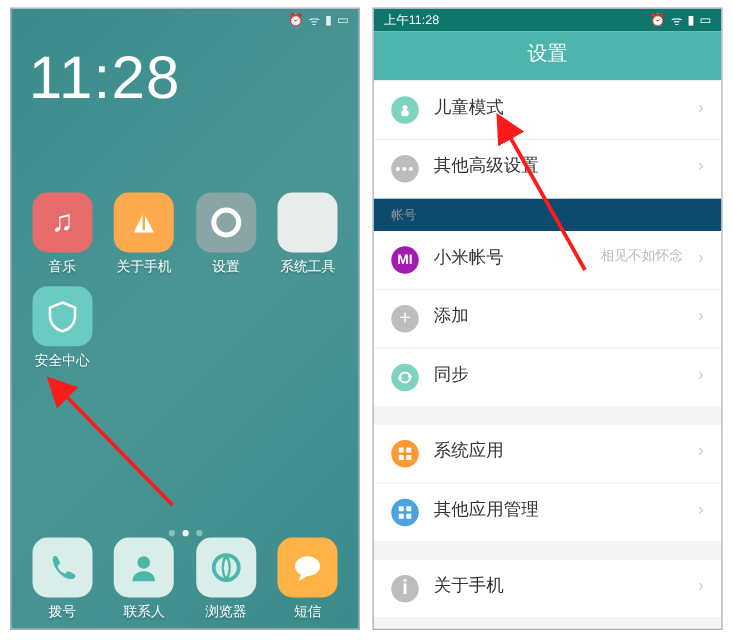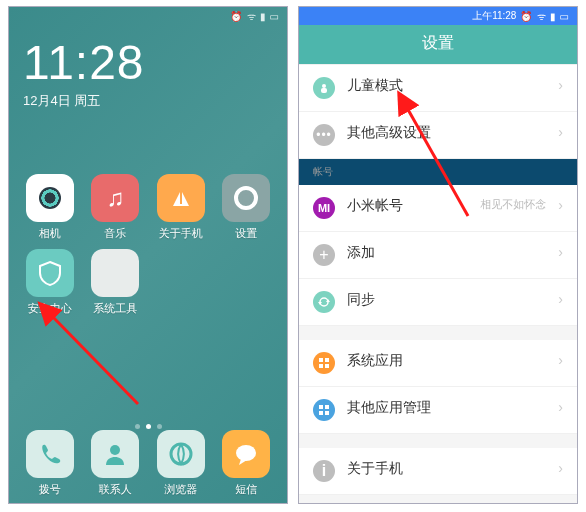--- a/index.html
+++ b/index.html
@@ -2,21 +2,21 @@
 <html><head>
 <meta charset="utf-8">
 <style>
 *{margin:0;padding:0;box-sizing:border-box;font-family:-apple-system,"Helvetica Neue",Arial,sans-serif}
 body{width:586px;height:512px;background:#fff;position:relative;overflow:hidden}
 .phone{position:absolute;top:6px;width:280px;height:498px;border:1px solid #aab;overflow:hidden}
 .left{left:8px;background:linear-gradient(135deg,#3b8b8b 0%,#4a9695 50%,#3b8b8b 100%)}
 .right{left:298px;background:#f5f5f5}
 .statusbar{height:18px;display:flex;align-items:center;justify-content:flex-end;padding:0 8px;gap:4px;font-size:10px}
 .left .statusbar{color:#e0efee}
-.right .statusbar{color:#fff;background:#3b82f6;justify-content:flex-end}
+.right .statusbar{color:#fff;background:#0f766e;justify-content:space-between}
 .sb-icons{display:flex;gap:4px;align-items:center}
 .clock-big{color:#fff;padding:10px 0 0 14px}
 .clock-big .time{font-size:48px;font-weight:200;letter-spacing:1px}
 .clock-big .date{font-size:13px;margin-top:2px;opacity:.95}
 .grid{display:grid;grid-template-columns:repeat(4,1fr);gap:8px 4px;padding:64px 10px 0 10px}
 .cell{display:flex;flex-direction:column;align-items:center;gap:4px}
 .icon{width:48px;height:48px;border-radius:12px;display:flex;align-items:center;justify-content:center;position:relative;overflow:hidden}
 .lbl{font-size:11px;color:#fff;text-shadow:0 1px 1px rgba(0,0,0,.2)}
 .dock{position:absolute;bottom:6px;left:0;right:0;display:grid;grid-template-columns:repeat(4,1fr);padding:0 10px;gap:4px}
 .dots{position:absolute;bottom:74px;left:0;right:0;display:flex;justify-content:center;gap:6px}
@@ -58,29 +58,24 @@
   <div class="statusbar">
     <div class="sb-icons">
       <span>⏰</span>
       <span>ᯤ</span>
       <span>▮</span>
       <span>▭</span>
     </div>
   </div>
   <div class="clock-big">
     <div class="time">11:28</div>
-    <div class="date">12月4日 周五</div>
   </div>
 
   <div class="grid">
 
-    <div class="cell">
-        <div class="icon i-camera"></div>
-        <div class="lbl">相机</div>
-      </div>
     <div class="cell">
         <div class="icon i-music">♫</div>
         <div class="lbl">音乐</div>
       </div>
     <div class="cell">
         <div class="icon i-theme">
           <svg width="28" height="28" viewBox="0 0 28 28">
             <polygon points="6,22 22,22 14,6" fill="#fff"></polygon>
             <rect x="13" y="6" width="2" height="14" fill="#ffa94d"></rect>
           </svg>
@@ -89,37 +84,37 @@
       </div>
 
     <div class="cell">
         <div class="icon i-settings">
           <svg width="30" height="30" viewBox="0 0 30 30">
             <circle cx="15" cy="15" r="10" fill="none" stroke="#fff" stroke-width="4"></circle>
             <circle cx="15" cy="15" r="4" fill="#8aa5a5"></circle>
           </svg>
         </div>
         <div class="lbl">设置</div>
-      </div>
-    <div class="cell">
-        <div class="icon i-security">
-          <svg width="28" height="28" viewBox="0 0 28 28">
-            <path d="M14 3 L24 7 V14 C24 20 19 25 14 26 C9 25 4 20 4 14 V7 Z" fill="none" stroke="#fff" stroke-width="2"></path>
-          </svg>
-        </div>
-        <div class="lbl">安全中心</div>
       </div>
     <div class="cell">
         <div class="icon i-tools">
           <span style="background:#7dd3c0"></span>
           <span style="background:#ffa94d"></span>
           <span style="background:#e86b6b"></span>
           <span style="background:#4aa3e0"></span>
         </div>
         <div class="lbl">系统工具</div>
+      </div>
+    <div class="cell">
+        <div class="icon i-security">
+          <svg width="28" height="28" viewBox="0 0 28 28">
+            <path d="M14 3 L24 7 V14 C24 20 19 25 14 26 C9 25 4 20 4 14 V7 Z" fill="none" stroke="#fff" stroke-width="2"></path>
+          </svg>
+        </div>
+        <div class="lbl">安全中心</div>
       </div>
   </div>
 
   <div class="dots">
     <div class="dot"></div>
     <div class="dot act"></div>
     <div class="dot"></div>
   </div>
 
   <div class="dock">

